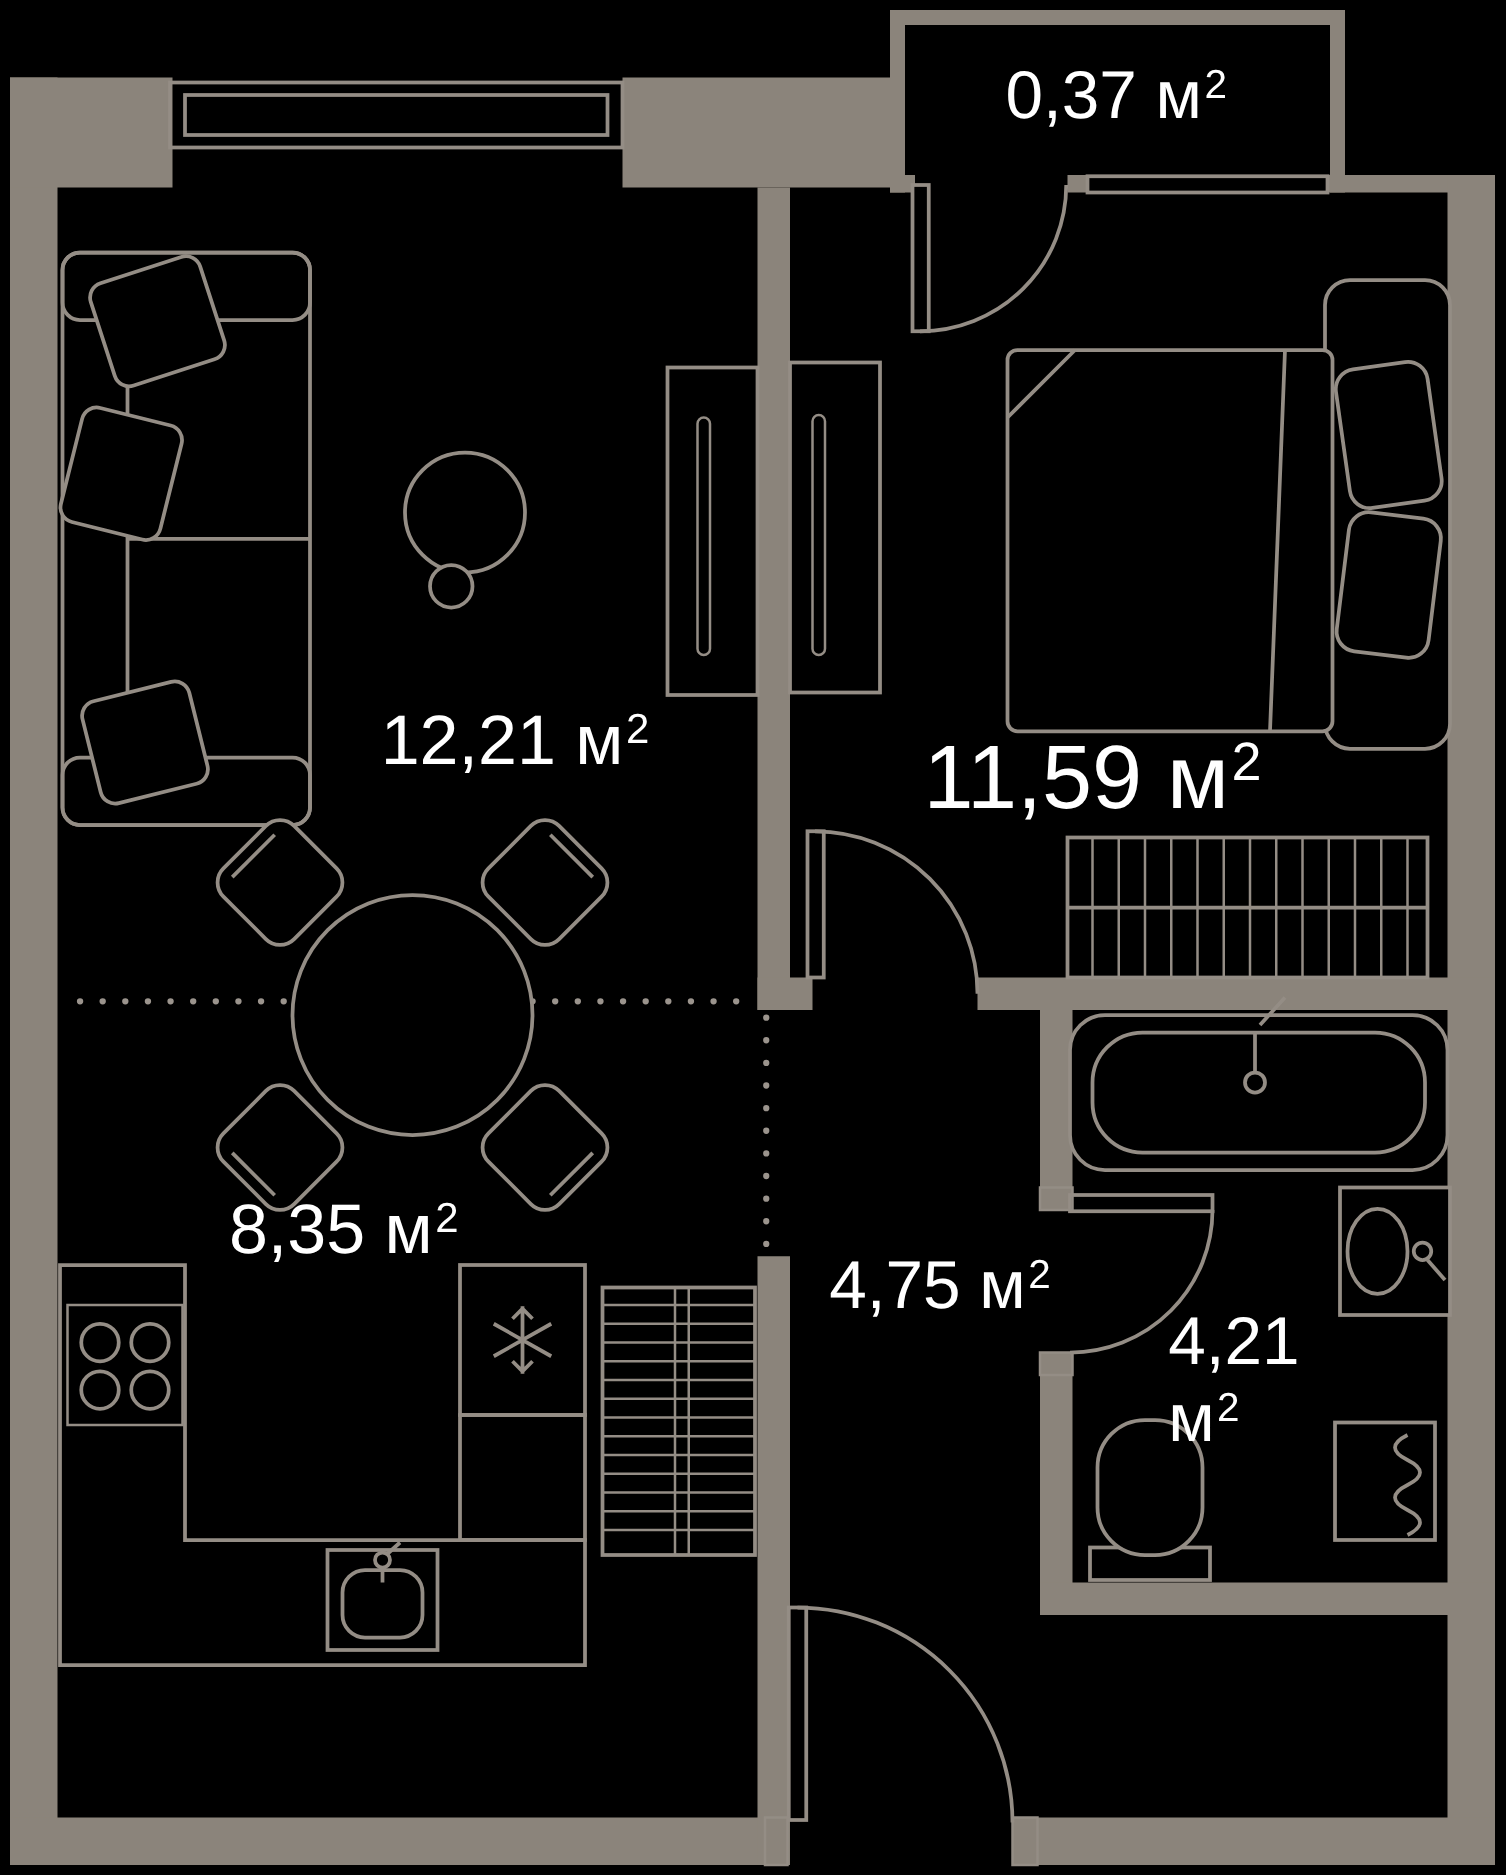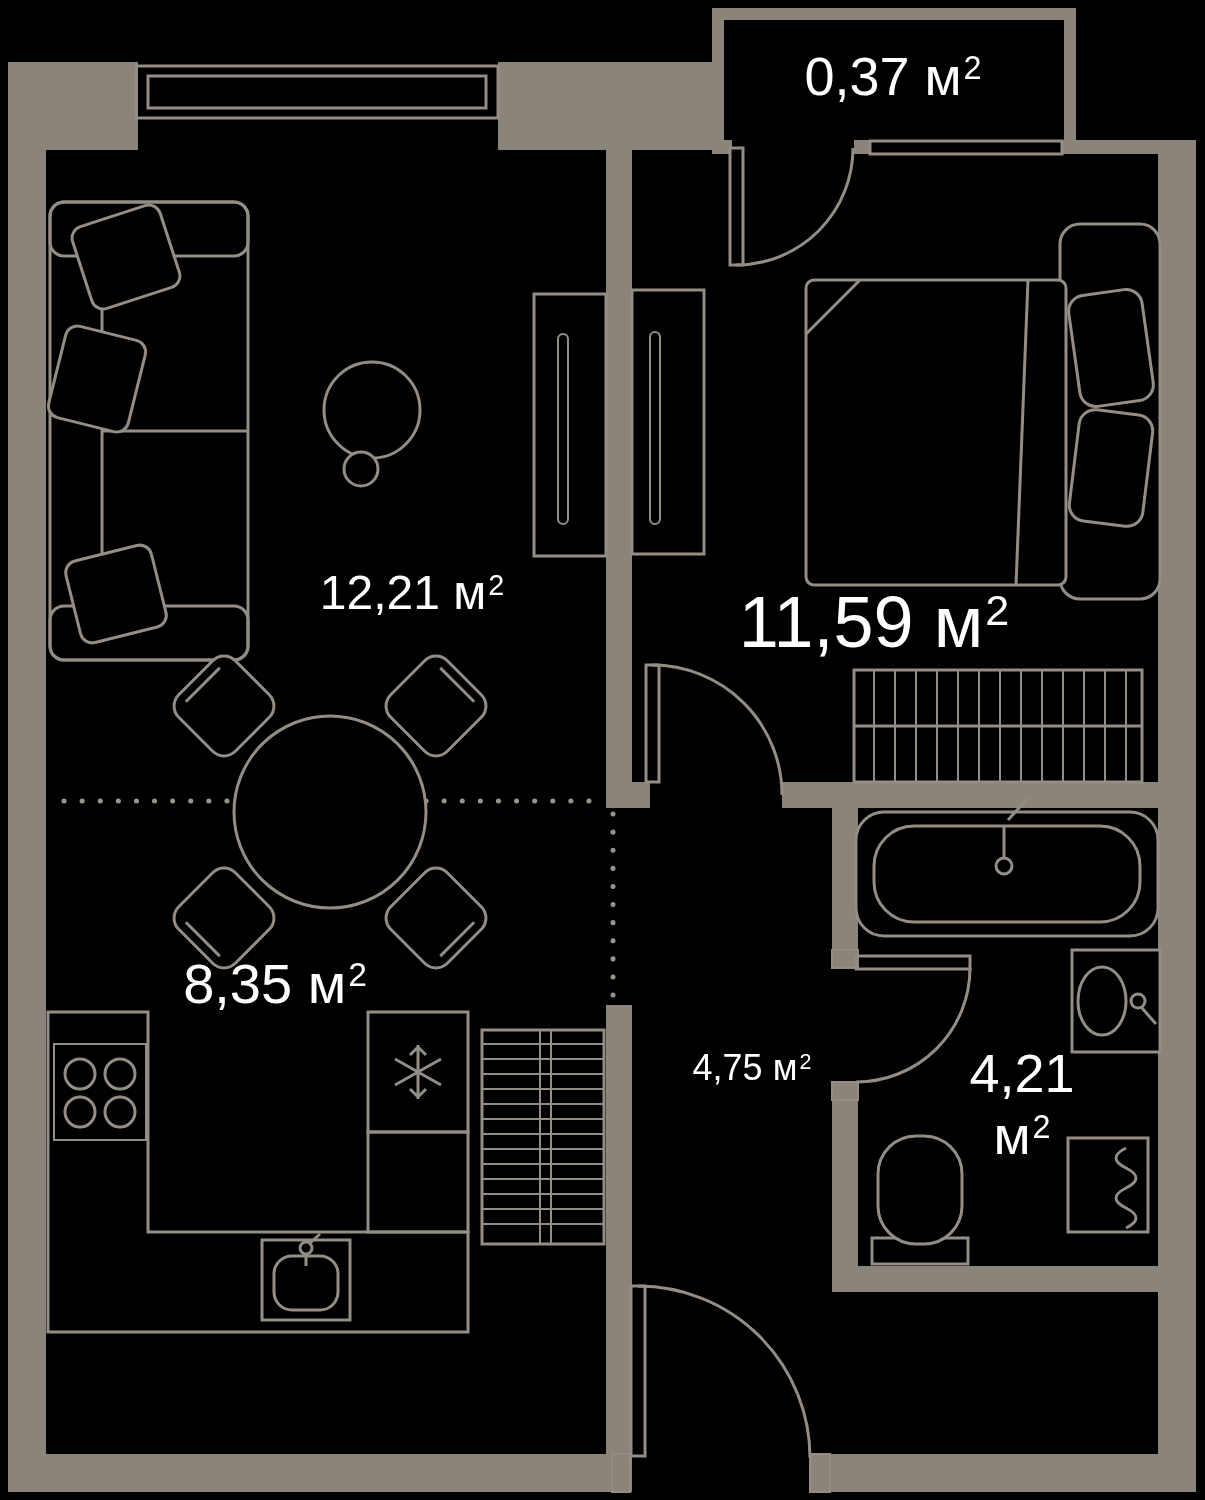--- a/index.html
+++ b/index.html
@@ -1,17 +1,17 @@
 <!DOCTYPE html>
 <html><head>
 <meta charset="utf-8">
 <style>
   html,body{margin:0;padding:0;background:#000;}
   .plan{position:relative;width:1205px;height:1500px;background:#000;overflow:hidden;
-        font-family:"Liberation Sans",sans-serif;text-align:center;}
+        font-family:"Liberation Sans",sans-serif;}
   .plan svg{position:absolute;left:0;top:0;}
   .room-label{position:absolute;transform:translate(-50%,-50%);color:#fff;
 display:inline-block;padding:0 4px;}
   .room-label sup{font-size:0.60em;vertical-align:0.5em;margin-left:2px;}
 </style>
 </head>
 <body>
 
 <div class="plan">
 
@@ -175,19 +175,19 @@
 
   <g fill="none" stroke="#948D85" stroke-width="2">
     <rect x="832" y="950" width="26" height="18"></rect>
     <rect x="832" y="1082" width="26" height="18"></rect>
     <rect x="810" y="1454" width="20" height="38"></rect>
     <rect x="612" y="1454" width="18" height="38"></rect>
   </g>
 </svg>
 
 <div class="room-label" style="left:893px;top:76px;font-size:54px;"><span>0,37 м</span><sup>2</sup></div>
-<div class="room-label" style="left:412px;top:592px;font-size:48px;"><span>12,21 м</span><sup>2</sup></div>
+<div class="room-label" style="left:412px;top:592px;font-size:56px;"><span>12,21 м</span><sup>2</sup></div>
 <div class="room-label" style="left:874px;top:622px;font-size:72px;"><span>11,59 м</span><sup>2</sup></div>
 <div class="room-label" style="left:275px;top:983px;font-size:56px;"><span>8,35 м</span><sup>2</sup></div>
-<div class="room-label" style="left:752px;top:1068px;font-size:36px;"><span>4,75 м</span><sup>2</sup></div>
+<div class="room-label" style="left:752px;top:1028px;font-size:54px;"><span>4,75 м</span><sup>2</sup></div>
 <div class="room-label" style="left:1022px;top:1104px;font-size:54px;"><span>4,21 м</span><sup>2</sup></div>
 
 </div>
 
 </body></html>

